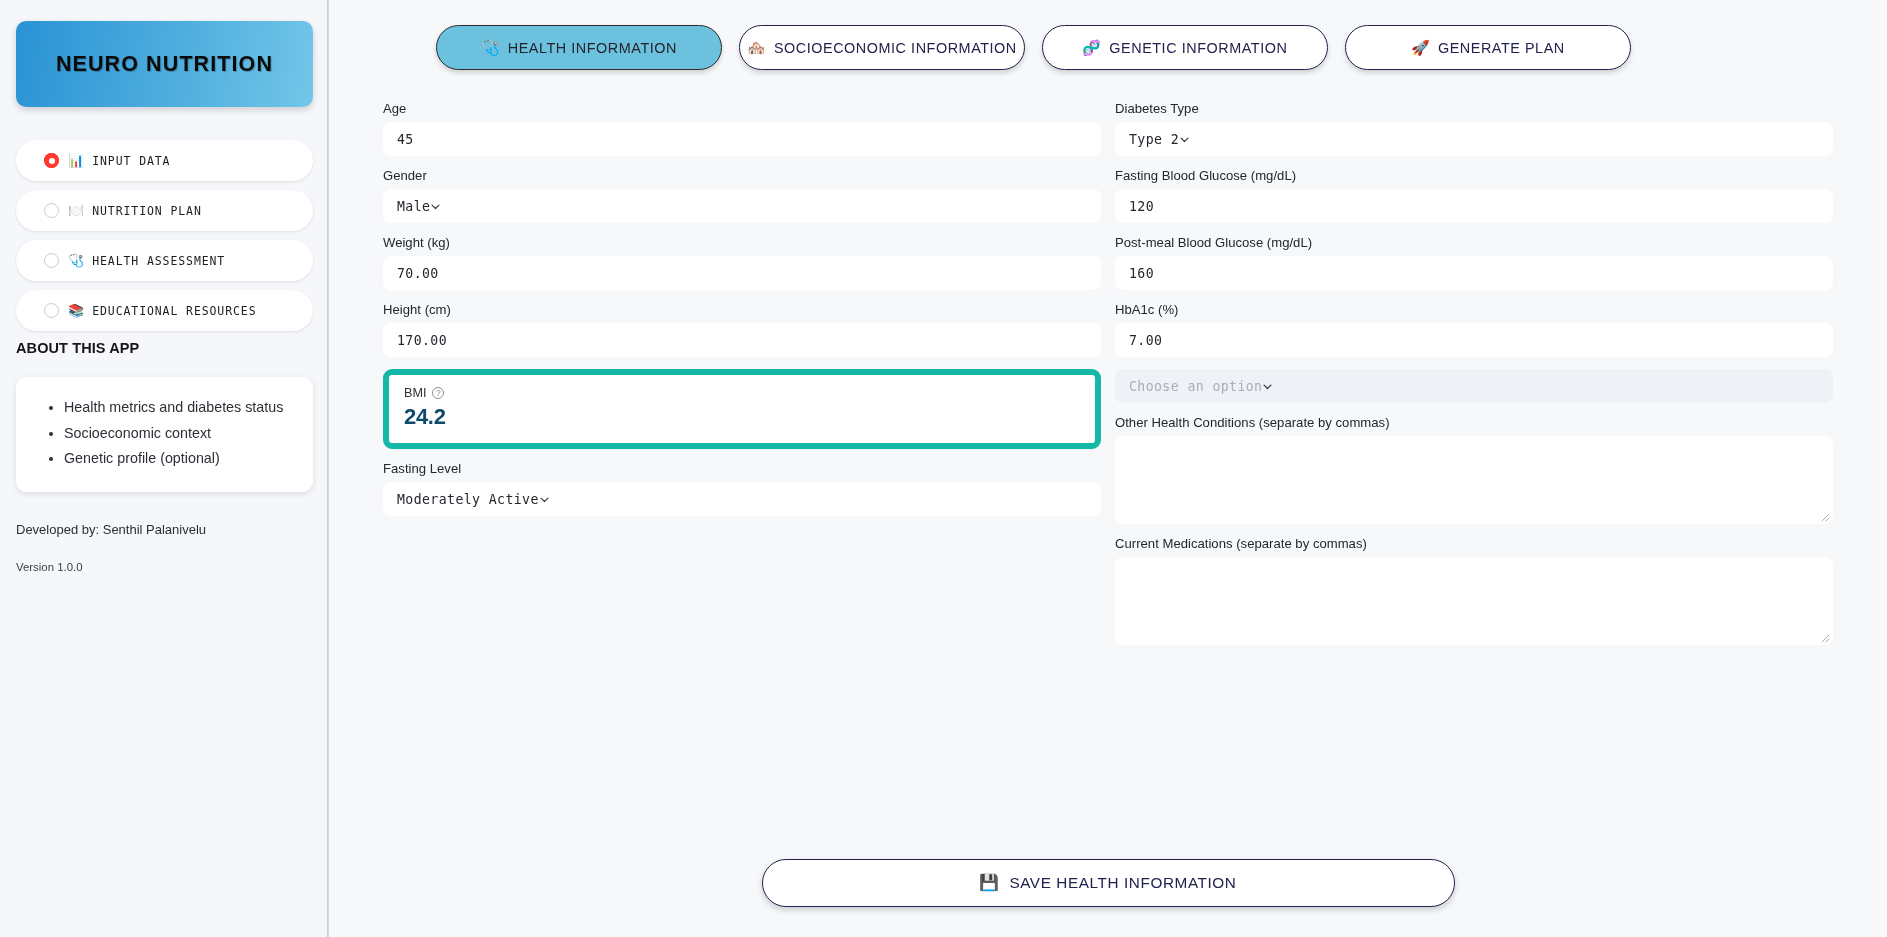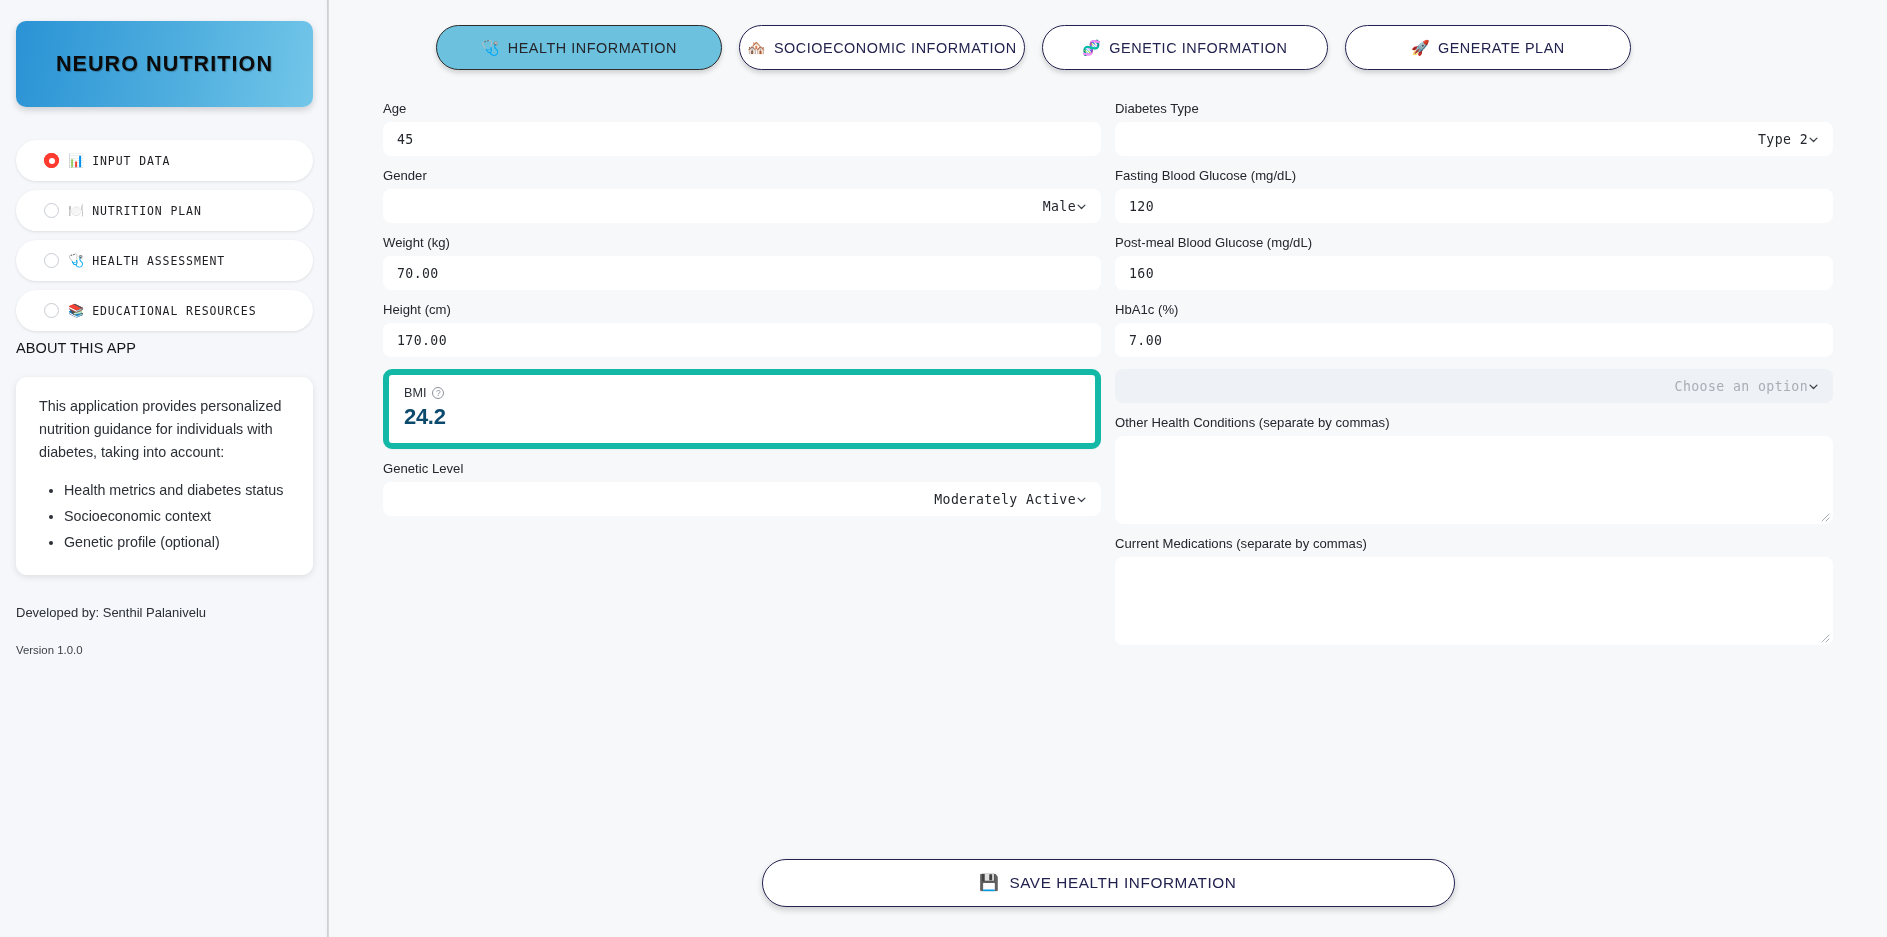--- a/index.html
+++ b/index.html
@@ -80,21 +80,21 @@
   .nav-label {
     font-family: "DejaVu Sans Mono", monospace;
     font-size: 11.5px;
     letter-spacing: 0.9px;
     color: #1d1d22;
     white-space: nowrap;
   }
 
   .about-title {
     font-size: 14.5px;
-    font-weight: normal;
+    font-weight: bold;
     color: #16161a;
     letter-spacing: 0.1px;
   }
   .about-card {
     margin-top: 21px;
     background: #ffffff;
     border-radius: 11px;
     padding: 18px 20px 20px 23px;
     box-shadow: 0 2px 7px rgba(0,0,0,0.10);
   }
@@ -196,21 +196,21 @@
     padding: 0 14px;
     font-family: "DejaVu Sans Mono", monospace;
     font-size: 13.2px;
     color: #23262c;
     display: flex;
     align-items: center;
     letter-spacing: 0.4px;
     outline: none;
   }
   .select {
-    justify-content: flex-end;
+    justify-content: flex-start;
     cursor: pointer;
     position: relative;
   }
   .select.muted { background: #eef1f5; }
   .select.muted .sel-val { color: #a9aeb6; }
   .chev {
     width: 11px; height: 11px; flex: 0 0 auto;
     color: #3b3f47;
   }
   .sel-val { white-space: nowrap; overflow: hidden; }
@@ -320,21 +320,20 @@
         <span class="radio"></span>
         <span class="nav-emoji">📚</span>
         <span class="nav-label">EDUCATIONAL RESOURCES</span>
       </div>
 
     </nav>
 
     <div class="about-title">ABOUT THIS APP</div>
 
     <div class="about-card">
-      <p class="about-p">This application provides personalized nutrition guidance for individuals with diabetes, taking into account:</p>
       <ul class="about-list">
         <li>Health metrics and diabetes status</li>
         <li>Socioeconomic context</li>
         <li>Genetic profile (optional)</li>
       </ul>
     </div>
 
     <div class="dev-by">Developed by: Senthil Palanivelu</div>
     <div class="version">Version 1.0.0</div>
 
@@ -397,21 +396,21 @@
 
         <div class="bmi-card">
           <div class="bmi-head">
             <span>BMI</span>
             <span class="help-icon">?</span>
           </div>
           <div class="bmi-value">24.2</div>
         </div>
 
         <div class="field">
-          <label class="flabel">Genetic Level</label>
+          <label class="flabel">Fasting Level</label>
           <div class="select">
             <span class="sel-val">Moderately Active</span>
             <svg class="chev" viewBox="0 0 16 16" fill="none">
                 <path d="M3 6l5 5 5-5" stroke="currentColor" stroke-width="1.8" stroke-linecap="round" stroke-linejoin="round"></path>
               </svg>
           </div>
         </div>
 
       </div>
 

